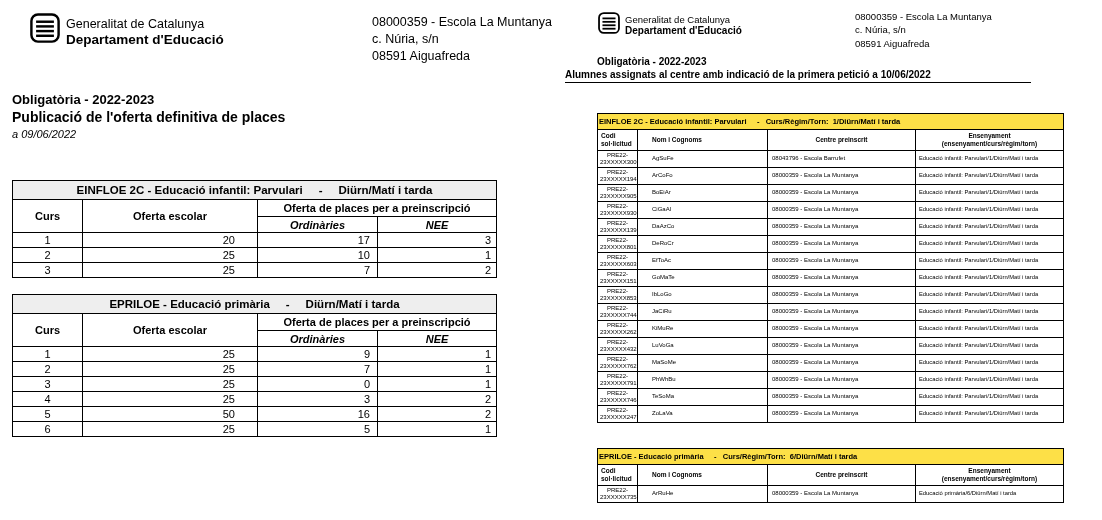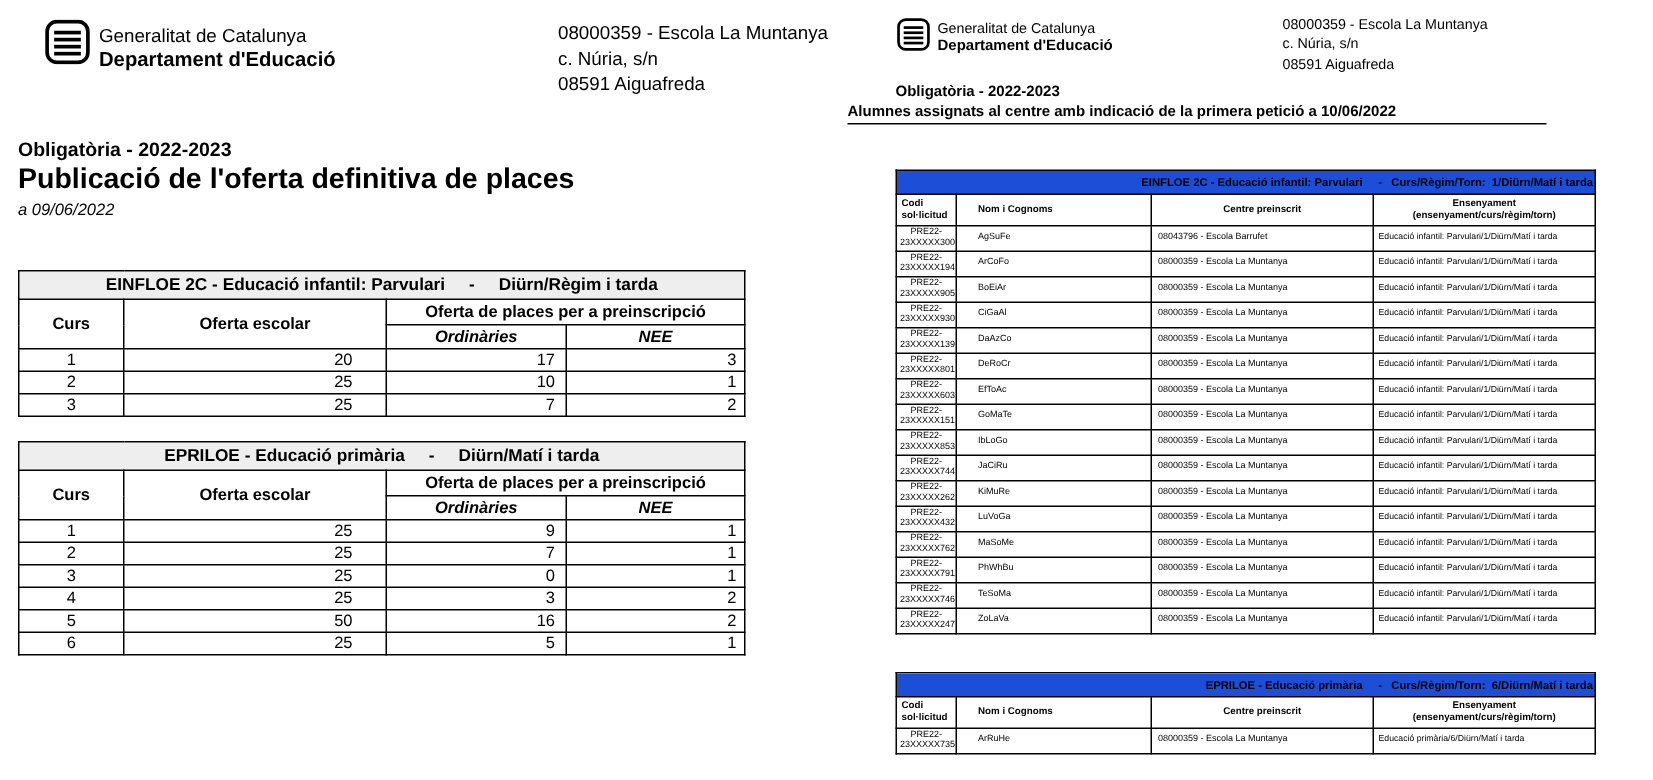--- a/index.html
+++ b/index.html
@@ -7,21 +7,21 @@
           font-family:"Liberation Sans",sans-serif;color:#000;}
 
   
   .l-logo{position:absolute;left:30px;top:13px;}
   .l-org{position:absolute;left:66px;top:17px;line-height:1.2;}
   .l-org .o1{font-size:12.5px;}
   .l-org .o2{font-size:13.5px;font-weight:bold;}
   .l-address{position:absolute;left:372px;top:14px;font-size:12.5px;line-height:1.35;}
   .l-titleblock{position:absolute;left:12px;top:92px;}
   .l-title{font-weight:bold;font-size:13px;}
-  .l-subtitle{font-weight:bold;font-size:19px;margin-top:2px;}
+  .l-subtitle{font-weight:bold;font-size:14px;margin-top:2px;}
   .l-date{font-style:italic;font-size:11px;margin-top:3px;}
 
   table{border-collapse:collapse;table-layout:fixed;}
   th,td{border:1px solid #000;overflow:hidden;}
 
   .t-left{position:absolute;left:12px;width:484px;font-size:11px;}
   .t-left.pos1{top:180px;}
   .t-left.pos2{top:294px;}
   .t-left .t-title{font-weight:bold;font-size:11.5px;text-align:center;height:16px;background:#eeeeee;white-space:pre;}
   .t-left thead th{font-weight:bold;font-size:11px;text-align:center;}
@@ -39,21 +39,21 @@
   .r-org .o1{font-size:9.5px;}
   .r-org .o2{font-size:10px;font-weight:bold;}
   .r-address{position:absolute;left:855px;top:10px;font-size:9.5px;line-height:1.4;}
   .r-title{position:absolute;left:597px;top:56px;font-weight:bold;font-size:10px;}
   .r-subtitle{position:absolute;left:565px;top:69px;width:466px;font-weight:bold;font-size:10px;
               border-bottom:1px solid #000;padding-bottom:2px;}
 
   .t-right{position:absolute;left:597px;width:466px;font-size:6px;}
   .t-right.pos1{top:113px;}
   .t-right.pos2{top:448px;}
-  .t-right .t-title{font-weight:bold;font-size:7.5px;text-align:right;height:13px;background:#1d4ed8;white-space:pre;}
+  .t-right .t-title{font-weight:bold;font-size:7.5px;text-align:left;height:13px;background:#fde047;white-space:pre;}
   .t-right thead .h th{font-weight:bold;font-size:6.5px;white-space:pre-line;padding:2px 2px;line-height:1.2;vertical-align:middle;}
   .t-right thead .h th:nth-child(1){text-align:left;padding-left:3px;}
   .t-right thead .h th:nth-child(2){text-align:left;padding-left:14px;}
   .t-right thead .h th:nth-child(3),.t-right thead .h th:nth-child(4){text-align:center;}
   .t-right tbody td{height:16px;padding:0 2px;line-height:1.15;vertical-align:middle;}
   .t-right tbody td:nth-child(1){text-align:center;white-space:pre-line;}
   .t-right tbody td:nth-child(2){text-align:left;padding-left:14px;}
   .t-right tbody td:nth-child(3){text-align:left;padding-left:4px;}
   .t-right tbody td:nth-child(4){text-align:left;padding-left:3px;white-space:nowrap;font-size:5.8px;}
 </style>
@@ -95,21 +95,21 @@
 
     <table class="t-left pos1">
       <colgroup>
           <col style="width:70px">
           <col style="width:175px">
           <col style="width:120px">
           <col style="width:119px">
         </colgroup>
       <thead>
         <tr>
-            <th class="t-title" colspan="4">EINFLOE 2C - Educació infantil: Parvulari     -     Diürn/Règim i tarda</th>
+            <th class="t-title" colspan="4">EINFLOE 2C - Educació infantil: Parvulari     -     Diürn/Matí i tarda</th>
           </tr>
         <tr class="hrow">
           <th rowspan="2">Curs</th>
           <th rowspan="2">Oferta escolar</th>
           <th colspan="2">Oferta de places per a preinscripció</th>
         </tr>
         <tr class="srow">
           <th>Ordinàries</th>
           <th>NEE</th>
         </tr>

